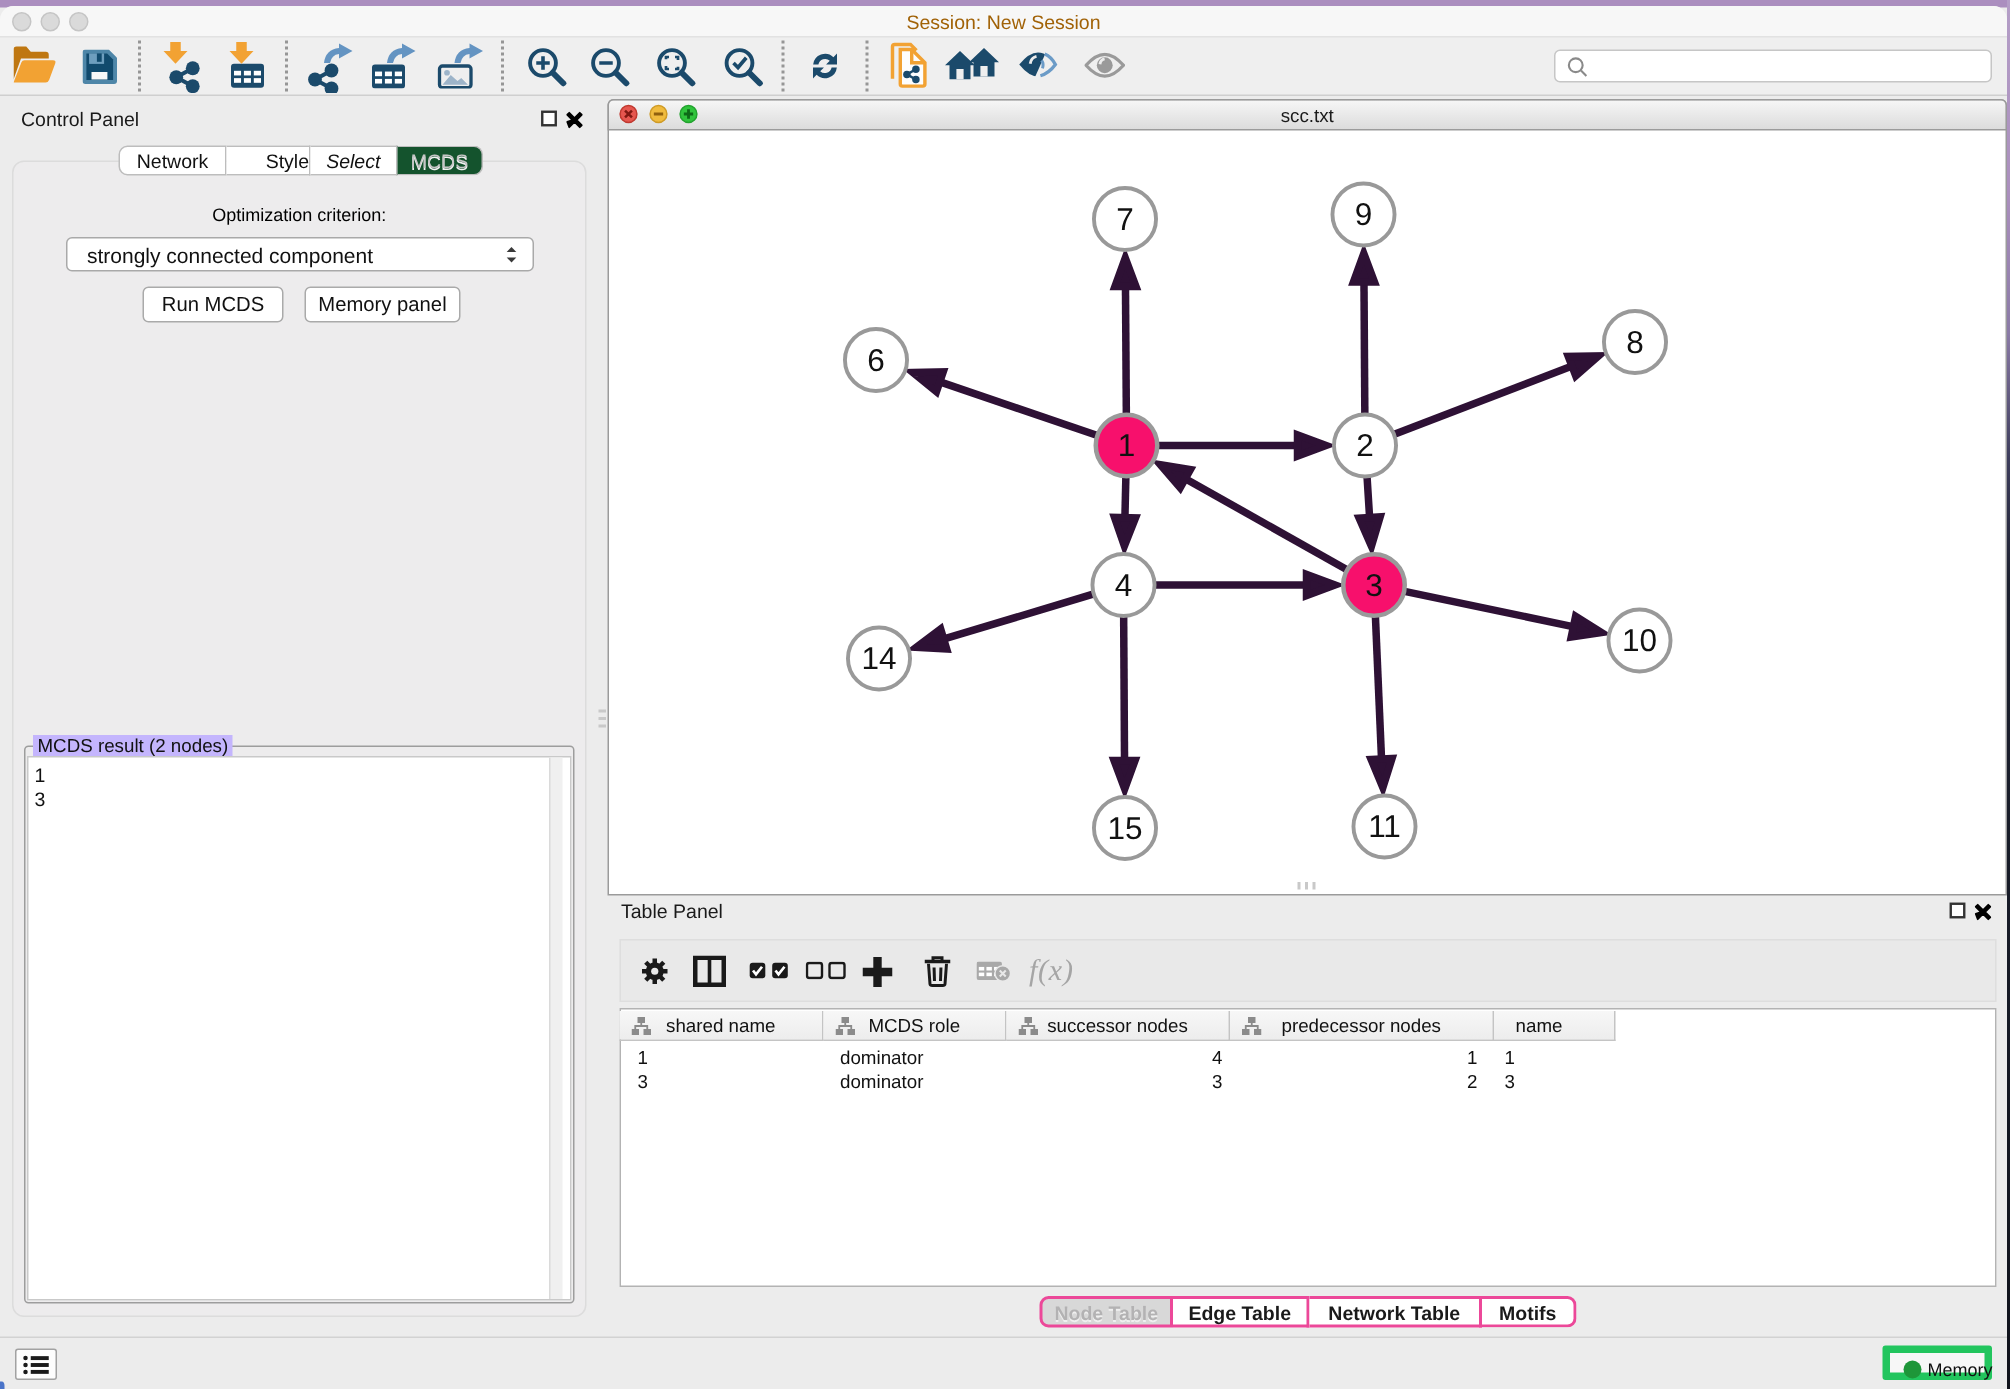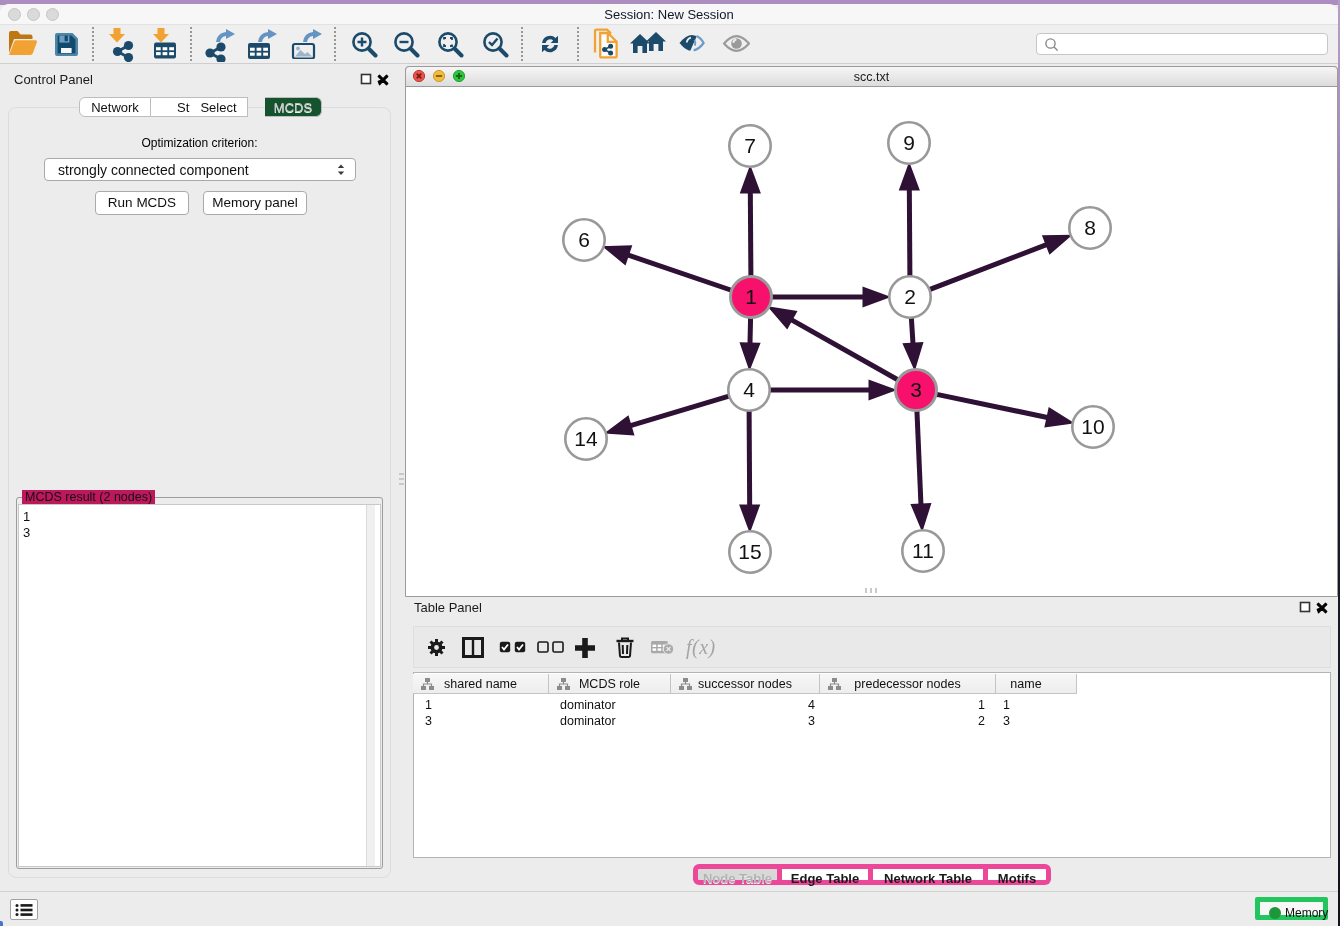--- a/index.html
+++ b/index.html
@@ -2,54 +2,54 @@
 <html><head><meta charset="utf-8"><style>
 html,body{margin:0;padding:0;}
 body{width:1340px;height:926px;overflow:hidden;background:#ececec;
  font-family:"Liberation Sans",sans-serif;position:relative;}
 #deskright{left:1338px;top:0;width:2px;height:926px;background:linear-gradient(#b49ec7 0%,#ab8fbe 14%,#8a7aa6 24%,#3d3d5c 33%,#1b1f2e 42%,#161a26 70%,#10131c 100%);}
 #desktop{left:0;top:0;width:1340px;height:5px;background:#ab8ebf;}
 .abs{position:absolute;}
 #win{left:0;top:4px;width:1338px;height:922px;background:#ececec;border-radius:9px 9px 0 0;}
 #titlebar{left:0;top:4px;width:1338px;height:20px;background:#f7f7f7;border-radius:9px 9px 0 0;}
 .tl{width:11px;height:11px;border-radius:50%;background:#dadada;border:1px solid #c5c5c5;top:7.5px;}
-#apptitle{left:0;top:7px;width:1338px;text-align:center;font-size:13px;color:#0f172a;}
+#apptitle{left:0;top:7px;width:1338px;text-align:center;font-size:13px;color:#a16207;}
 #toolbar{left:0;top:24px;width:1338px;height:40px;background:#efefef;
  border-top:1px solid #e2e2e2;border-bottom:1px solid #cfcfcf;box-sizing:border-box;}
 .sep{top:27px;height:34px;width:0;border-left:2px dotted #969696;}
 #search{left:1036px;top:33px;width:292px;height:22px;background:#fff;border:1px solid #c6c6c6;border-radius:4px;box-sizing:border-box;}
 
 #cp-title{left:14px;top:72px;font-size:13px;color:#1a1a1a;}
 #cp-inner{left:8px;top:107px;width:383px;height:771px;background:#edeced;border:1px solid #dcdcdc;border-radius:8px;box-sizing:border-box;}
 .cptab{top:97px;height:20px;box-sizing:border-box;background:#fff;border:1px solid #bdbdbd;
  font-size:13px;font-weight:400;color:#111;text-align:center;line-height:19px;}
 #opt-label{left:8px;top:136px;width:383px;text-align:center;font-size:12px;color:#000;}
 #dropdown{left:44px;top:158px;width:312px;height:23px;background:#fff;border:1px solid #a9a9a9;border-radius:4px;box-sizing:border-box;}
 #dropdown span{position:absolute;left:13px;top:3px;font-size:14px;color:#111;text-align:center;}
 .btn{top:191px;height:24px;background:#fff;border:1px solid #aaa;border-radius:4px;box-sizing:border-box;
  font-size:13.5px;color:#111;text-align:center;line-height:22px;}
 
 #fs{left:16px;top:497px;width:367px;height:372px;border:1px solid #9d9d9d;border-radius:3px;box-sizing:border-box;}
-#fs-legend{left:22px;top:490px;background:#be185d;padding:0 3px;font-size:12.5px;color:#111;}
+#fs-legend{left:22px;top:490px;background:#c4b5fd;padding:0 3px;font-size:12.5px;color:#111;}
 #fs-white{left:18px;top:504px;width:363px;height:363px;background:#fff;border:1px solid #c9c9c9;box-sizing:border-box;}
 #fs-scroll{left:366px;top:505px;width:9px;height:361px;background:#f0f0f0;border-left:1px solid #dadada;box-sizing:border-box;}
 
 #nw{left:405px;top:66px;width:933px;height:531px;background:#fff;border:1px solid #9b9b9b;border-radius:4px 4px 0 0;box-sizing:border-box;}
 #nw-tb{left:405px;top:66px;width:933px;height:21px;background:linear-gradient(#f6f6f6,#dcdcdc);
  border:1px solid #9b9b9b;border-radius:4px 4px 0 0;box-sizing:border-box;}
 #nw-title{left:405px;top:70px;width:933px;text-align:center;font-size:12.5px;color:#1a1a1a;}
 
 #tp-title{left:414px;top:600px;font-size:13px;color:#1a1a1a;}
 #tp-toolbar{left:413px;top:626px;width:918px;height:42px;background:#e9e9e9;border:1px solid #dedede;box-sizing:border-box;}
 #tbl{left:413px;top:672px;width:918px;height:186px;background:#fff;border:1px solid #b3b3b3;box-sizing:border-box;}
 .th{top:673.5px;height:20px;background:linear-gradient(#f7f7f7,#ededed);border-right:1px solid #c4c4c4;border-bottom:1px solid #c4c4c4;box-sizing:border-box;
  font-size:12.5px;color:#111;text-align:center;line-height:20px;}
 .td{font-size:12.5px;color:#111;height:16px;line-height:16px;}
 
-.btab{top:864px;height:21px;box-sizing:border-box;background:#fff;border:5px solid #ec4899;
+.btab{top:864px;height:21px;box-sizing:border-box;background:#fff;border:2px solid #ec4899;
  font-size:13px;font-weight:700;color:#1a1a1a;text-align:center;line-height:20px;}
 #statusline{left:0;top:891px;width:1338px;height:0;border-top:1px solid #d2d2d2;}
 #listbtn{left:10px;top:899px;width:28px;height:21px;background:#fdfdfd;border:1px solid #a2a2a2;border-radius:2px;box-sizing:border-box;}
 #membtn{left:1255px;top:897px;width:73px;height:23px;background:#f7f7f7;border:5px solid #22c55e;border-radius:2px;box-sizing:border-box;font-size:12px;color:#111;}
 </style></head><body>
 
 <div class="abs" id="desktop"></div>
 <div class="abs" id="win"></div>
 <div class="abs" id="deskright"></div>
 <div class="abs" id="titlebar"></div>
@@ -205,21 +205,21 @@
   </div>
 
 <div class="abs" id="cp-title">Control Panel</div>
 <svg class="abs" style="left:360px;top:73px" width="30" height="13" viewBox="0 0 30 13">
     <rect x="1.5" y="1.5" width="9" height="9" fill="#fff" stroke="#333" stroke-width="1.6"></rect>
     <path d="M19.5 2.2 L23 5.7 L26.5 2.2 L27.8 3.5 L24.3 7 L27.8 10.5 L26.5 11.8 L23 8.3 L19.5 11.8 L18.2 8.3 L21.7 7 L18.2 3.5 Z" fill="#000" stroke="#000" stroke-width="1.2" stroke-linejoin="round"></path>
   </svg>
 <div class="abs" id="cp-inner"></div>
 <div class="abs cptab" style="left:79px;width:72px;border-radius:6px 0 0 6px;">Network</div>
 <div class="abs cptab" style="left:151px;width:56px;border-left:none;text-align:right;">Style</div>
-<div class="abs cptab" style="left:190px;width:58px;border-left:none;">Select</div>
+<div class="abs cptab" style="left:207px;width:58px;border-left:none;font-style:italic;">Select</div>
 <div class="abs cptab" style="left:265px;width:57px;border-left:none;border-radius:0 6px 6px 0;background:#14532d;color:#c6c5c6;text-shadow:0 1px 0 #f2f2f2;">MCDS</div>
 <div class="abs" id="opt-label">Optimization criterion:</div>
 <div class="abs" id="dropdown">
     <span>strongly connected component</span>
 <svg width="10" height="14" style="position:absolute;right:9px;top:4px" viewBox="0 0 10 14">
       <path d="M1.8 5 L5 1.6 L8.2 5Z" fill="#3a3a3a"></path>
       <path d="M1.8 8.6 L5 12 L8.2 8.6Z" fill="#3a3a3a"></path>
     </svg>
   </div>
 <div class="abs btn" style="left:95px;width:94px;">Run MCDS</div>

